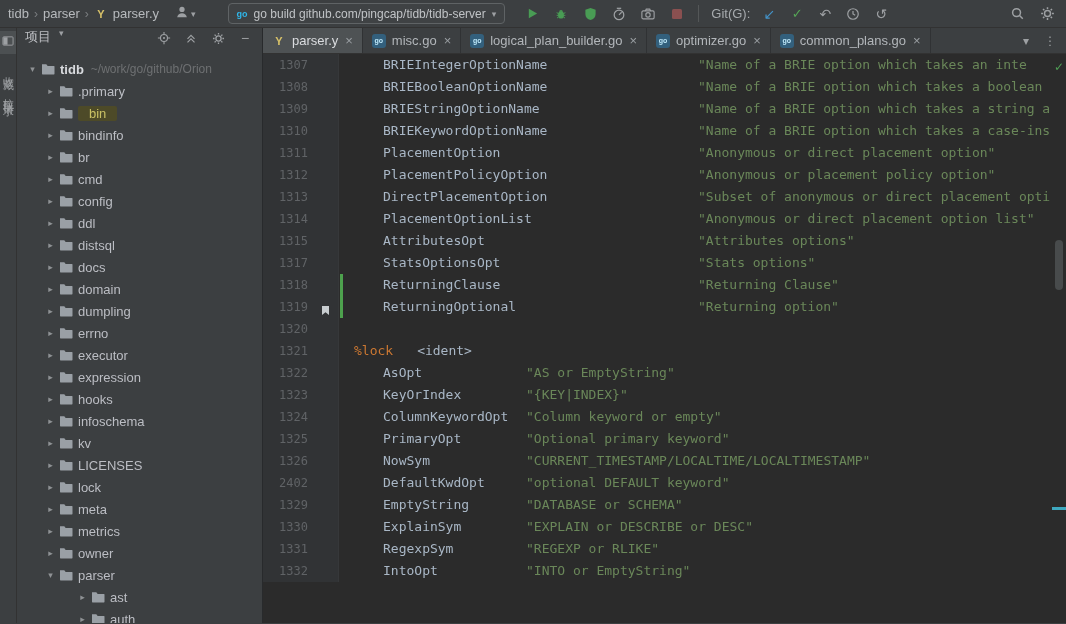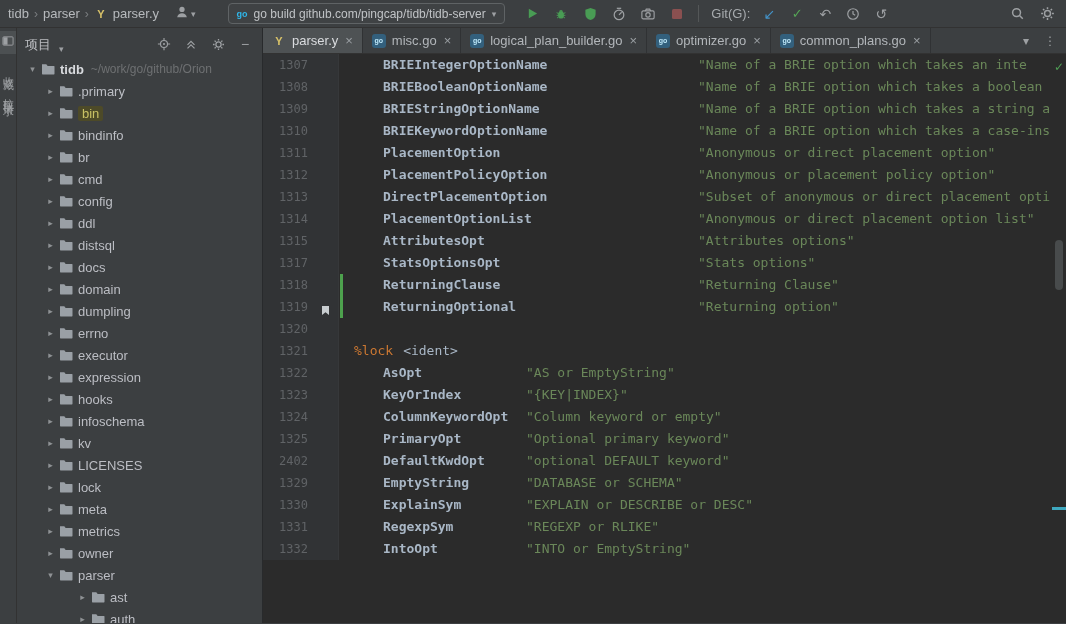--- a/index.html
+++ b/index.html
@@ -46,29 +46,29 @@
   .stripe{
     width:17px; background:#3c3f41; border-right:1px solid #323232;
     display:flex; flex-direction:column; align-items:center; padding-top:3px; gap:10px;
   }
   .sbtn{ display:flex; flex-direction:column; align-items:center; padding:4px 0; width:100%; color:#9da0a3; cursor:default; }
   .sbtn.active{ background:#4c5052; }
   .vtext{ writing-mode:vertical-rl; font-size:11px; letter-spacing:2px; color:#9da0a3; }
 
   
   .project{ width:246px; background:#3c3f41; border-right:1px solid #282a2c; display:flex; flex-direction:column; }
-  .project-header{ height:26px; display:flex; align-items:flex-end; padding:0 8px; gap:8px; color:#bcbec2; }
+  .project-header{ height:26px; display:flex; align-items:flex-start; padding:0 8px; gap:8px; color:#bcbec2; }
   .ph-icons{ margin-left:auto; display:flex; align-items:center; gap:9px; color:#9da0a3; }
   .tree{ flex:1; overflow:hidden; padding-top:4px; }
   .trow{ height:22px; display:flex; align-items:center; color:#bcbec4; white-space:nowrap; cursor:default; }
   .chev{ width:15px; text-align:center; font-size:9px; color:#8f9295; flex:none; }
   .ficon{ margin:0 5px 0 1px; display:flex; flex:none; }
   .tlabel{ font-size:13px; }
   .tlabel.bold{ font-weight:bold; color:#d8dade; }
-  .tlabel.excluded{ background:#4d4a28; color:#c9c164; padding:0 4px; border-radius:2px; }
+  .tlabel.excluded{ background:#4d4a28; color:#c9c164; padding:0 11px; border-radius:2px; }
   .suffix{ color:#6e7072; margin-left:7px; font-size:12px; overflow:hidden; }
 
   
   .editor-pane{ flex:1; min-width:0; display:flex; flex-direction:column; }
   .tabbar{ height:26px; background:#3c3f41; display:flex; align-items:stretch; border-bottom:1px solid #323232; }
   .tab{ display:flex; align-items:center; gap:6px; padding:0 9px; border-right:1px solid #303234; color:#b2b6ba; font-size:13px; cursor:default; white-space:nowrap; }
   .tab.active{ background:#4e5254; color:#dadcdf; }
   .tico{ width:14px; height:14px; border-radius:3px; display:flex; align-items:center; justify-content:center; font-weight:bold; flex:none; }
   .tico.go{ background:#33607d; color:#bfe9fb; font-size:7px; }
   .tico.y{ color:#d8c269; font-size:11px; }
@@ -83,26 +83,26 @@
   .line{ position:relative; height:22px; line-height:22px; white-space:nowrap; }
   .num{
     display:inline-block; width:76px; height:22px; padding-right:30px; text-align:right;
     color:#606366; background:#313335; font-size:12px; vertical-align:top;
     border-right:1px solid #36383a;
   }
   .changebar{ position:absolute; left:77px; top:0; height:22px; width:3px; background:#4da14d; }
   .gicon{ position:absolute; left:58px; top:5px; }
   .code{ display:inline-block; margin-left:44px; vertical-align:top; }
   .code.dir{ margin-left:15px; }
-  .nm{ display:inline-block; color:#a9b7c6;font-weight:bold; }
+  .nm{ display:inline-block; color:#a9b7c6; }
   .w-a{ width:315px; }
   .w-b{ width:143px; }
   .desc{ color:#6a8759; }
   .kw{ color:#cc7832; }
-  .arg{ color:#a9b7c6; margin-left:10px; }
+  .arg{ color:#a9b7c6; margin-left:24px; }
 
   .estripe{ position:absolute; top:0; right:0; bottom:0; width:14px; background:#2b2b2b; z-index:5; }
   .insp-ok{ position:absolute; top:6px; left:2px; color:#4f9f55; font-size:12px; font-family:"DejaVu Sans",sans-serif; }
   .sthumb{ position:absolute; top:186px; left:3px; width:8px; height:50px; background:#585c5e; opacity:.65; border-radius:4px; }
   .caretmark{ position:absolute; top:453px; left:0; width:14px; height:3px; background:#3ea8bf; }
 </style>
 </head>
 <body>
 
 <div class="app">
@@ -538,20 +538,21 @@
             <div class="line changed"><span class="num">1318</span><span class="changebar"></span><span class="code"><span class="nm w-a">ReturningClause</span><span class="desc">"Returning Clause"</span></span></div>
             <div class="line changed"><span class="num">1319</span><span class="changebar"></span><span class="gicon"><svg width="9" height="11" viewBox="0 0 9 11">
                   <path d="M1 1h7v9L4.5 7.2 1 10z" fill="#c8cdd0"></path>
                 </svg></span><span class="code"><span class="nm w-a">ReturningOptional</span><span class="desc">"Returning option"</span></span></div>
             <div class="line"><span class="num">1320</span><span class="code"></span></div>
             <div class="line"><span class="num">1321</span><span class="code dir"><span class="kw">%lock</span><span class="arg">&lt;ident&gt;</span></span></div>
             <div class="line"><span class="num">1322</span><span class="code"><span class="nm w-b">AsOpt</span><span class="desc">"AS or EmptyString"</span></span></div>
             <div class="line"><span class="num">1323</span><span class="code"><span class="nm w-b">KeyOrIndex</span><span class="desc">"{KEY|INDEX}"</span></span></div>
             <div class="line"><span class="num">1324</span><span class="code"><span class="nm w-b">ColumnKeywordOpt</span><span class="desc">"Column keyword or empty"</span></span></div>
             <div class="line"><span class="num">1325</span><span class="code"><span class="nm w-b">PrimaryOpt</span><span class="desc">"Optional primary keyword"</span></span></div>
+            <div class="line"><span class="num">1326</span><span class="code"><span class="nm w-b">NowSym</span><span class="desc">"CURRENT_TIMESTAMP/LOCALTIME/LOCALTIMESTAMP"</span></span></div>
             <div class="line"><span class="num">2402</span><span class="code"><span class="nm w-b">DefaultKwdOpt</span><span class="desc">"optional DEFAULT keyword"</span></span></div>
             <div class="line"><span class="num">1329</span><span class="code"><span class="nm w-b">EmptyString</span><span class="desc">"DATABASE or SCHEMA"</span></span></div>
             <div class="line"><span class="num">1330</span><span class="code"><span class="nm w-b">ExplainSym</span><span class="desc">"EXPLAIN or DESCRIBE or DESC"</span></span></div>
             <div class="line"><span class="num">1331</span><span class="code"><span class="nm w-b">RegexpSym</span><span class="desc">"REGEXP or RLIKE"</span></span></div>
             <div class="line"><span class="num">1332</span><span class="code"><span class="nm w-b">IntoOpt</span><span class="desc">"INTO or EmptyString"</span></span></div>
           </div>
         <div class="estripe">
           <span class="insp-ok">✓</span>
           <span class="sthumb"></span>
           <span class="caretmark"></span>

